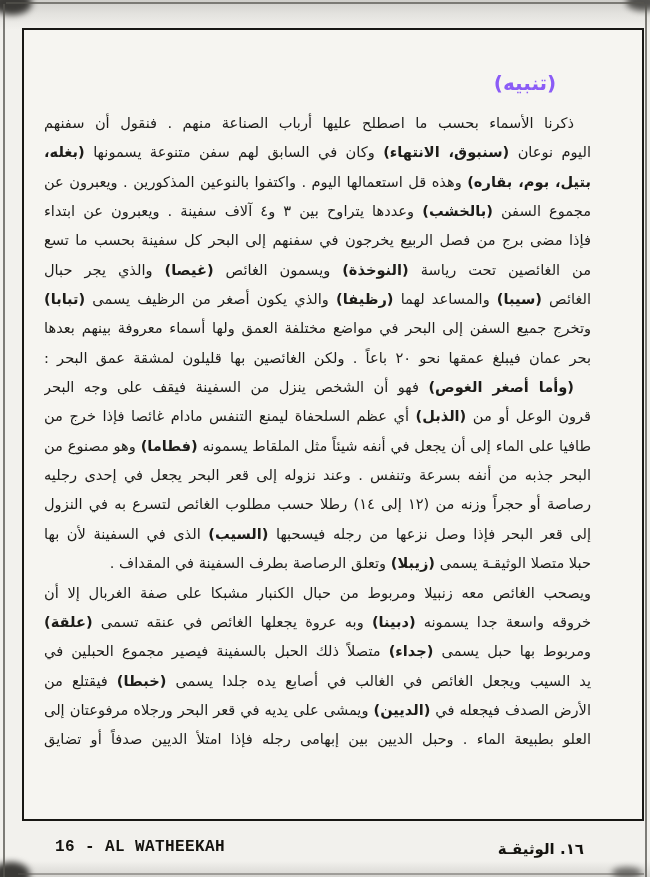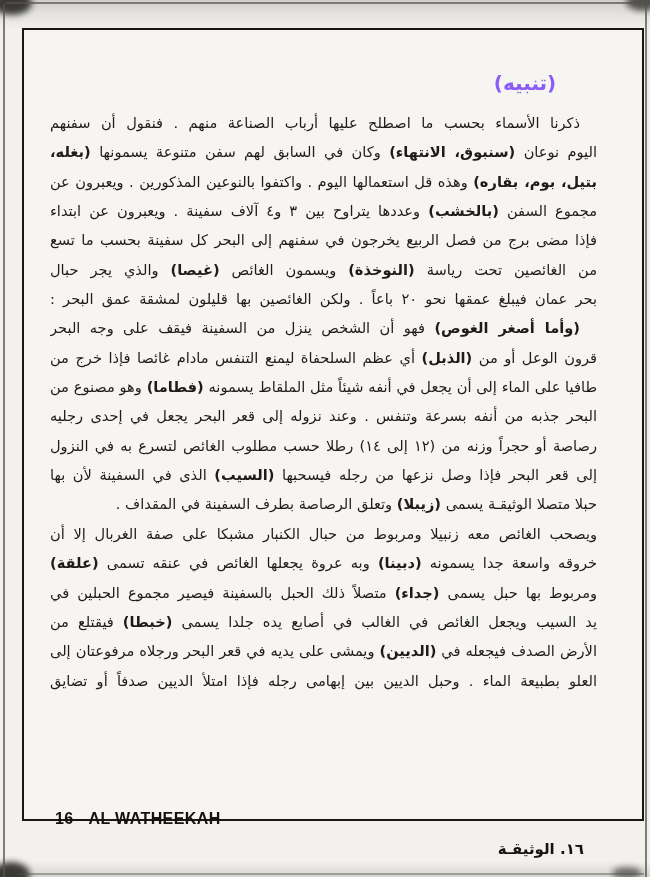--- a/index.html
+++ b/index.html
@@ -23,30 +23,30 @@
   .edge.r{right:3px;top:4px;bottom:0;width:2px;opacity:.75;}
   .edge.t{top:2px;left:6px;right:6px;height:2px;opacity:.7;}
   .edge.b{bottom:2px;left:18px;right:6px;height:2px;opacity:.45;}
   
   .frame{position:absolute;left:22px;top:28px;width:618px;height:789px;
     border:2px solid #181714;background:#f6f5f1;}
   
   .doc-title{position:absolute;top:71px;left:468px;width:114px;text-align:center;
     font-weight:700;font-size:20px;color:#8b5cf6;}
   
-  .text-block{position:absolute;left:50px;top:108px;width:547px;direction:rtl;
+  .text-block{position:absolute;left:44px;top:108px;width:547px;direction:rtl;
     color:#1d1c19;font-size:14.6px;}
   .line{height:29.35px;line-height:29.3px;text-align:justify;text-align-last:justify;
     overflow:hidden;}
   .line.ind{padding-right:17px;}
   .line.short{text-align-last:right;}
   .bd{font-weight:700;}
   
-  .footer-latin{position:absolute;left:55px;top:810px;
-    font-family:Liberation Sans, sans-serif;font-weight:700;font-size:16px;
+  .footer-latin{position:absolute;left:55px;top:838px;
+    font-family:Liberation Mono, monospace;font-weight:700;font-size:16px;
     letter-spacing:.4px;color:#14130f;}
   .footer-arabic{position:absolute;right:66px;top:840px;direction:ltr;
     font-weight:700;font-size:15px;color:#14130f;}
 </style>
 </head>
 <body>
 
 <div class="scan-band-top"></div>
 <div class="scan-band-bottom"></div>
 <div class="blob tl"></div>
@@ -62,20 +62,22 @@
 
 <div class="doc-title">(تنبيه)</div>
 
 <div class="text-block" lang="ar" dir="rtl">
     <div class="line ind"><span>ذكرنا الأسماء بحسب ما اصطلح عليها أرباب الصناعة منهم . فنقول أن سفنهم</span></div>
     <div class="line"><span>اليوم نوعان </span><span class="bd">(سنبوق، الانتهاء)</span><span> وكان في السابق لهم سفن متنوعة يسمونها </span><span class="bd">(بغله،</span></div>
     <div class="line"><span class="bd">بتيل، بوم، بقاره)</span><span> وهذه قل استعمالها اليوم . واكتفوا بالنوعين المذكورين . ويعبرون عن</span></div>
     <div class="line"><span>مجموع السفن </span><span class="bd">(بالخشب)</span><span> وعددها يتراوح بين ٣ و٤ آلاف سفينة . ويعبرون عن ابتداء</span></div>
     <div class="line"><span>فإذا مضى برج من فصل الربيع يخرجون في سفنهم إلى البحر كل سفينة بحسب ما تسع</span></div>
     <div class="line"><span>من الغائصين تحت رياسة </span><span class="bd">(النوخذة)</span><span> ويسمون الغائص </span><span class="bd">(غيصا)</span><span> والذي يجر حبال</span></div>
+    <div class="line"><span>الغائص </span><span class="bd">(سيبا)</span><span> والمساعد لهما </span><span class="bd">(رظيفا)</span><span> والذي يكون أصغر من الرظيف يسمى </span><span class="bd">(تبابا)</span></div>
+    <div class="line"><span>وتخرج جميع السفن إلى البحر في مواضع مختلفة العمق ولها أسماء معروفة بينهم بعدها</span></div>
     <div class="line"><span>بحر عمان فيبلغ عمقها نحو ٢٠ باعاً . ولكن الغائصين بها قليلون لمشقة عمق البحر :</span></div>
     <div class="line ind"><span class="bd">(وأما أصغر الغوص)</span><span> فهو أن الشخص ينزل من السفينة فيقف على وجه البحر</span></div>
     <div class="line"><span>قرون الوعل أو من </span><span class="bd">(الذبل)</span><span> أي عظم السلحفاة ليمنع التنفس مادام غائصا فإذا خرج من</span></div>
     <div class="line"><span>طافيا على الماء إلى أن يجعل في أنفه شيئاً مثل الملقاط يسمونه </span><span class="bd">(فطاما)</span><span> وهو مصنوع من</span></div>
     <div class="line"><span>البحر جذبه من أنفه بسرعة وتنفس . وعند نزوله إلى قعر البحر يجعل في إحدى رجليه</span></div>
     <div class="line"><span>رصاصة أو حجراً وزنه من (١٢ إلى ١٤) رطلا حسب مطلوب الغائص لتسرع به في النزول</span></div>
     <div class="line"><span>إلى قعر البحر فإذا وصل نزعها من رجله فيسحبها </span><span class="bd">(السيب)</span><span> الذى في السفينة لأن بها</span></div>
     <div class="line short"><span>حبلا متصلا الوثيقـة يسمى </span><span class="bd">(زيبلا)</span><span> وتعلق الرصاصة بطرف السفينة في المقداف .</span></div>
     <div class="line"><span>ويصحب الغائص معه زنبيلا ومربوط من حبال الكنبار مشبكا على صفة الغربال إلا أن</span></div>
     <div class="line"><span>خروقه واسعة جدا يسمونه </span><span class="bd">(دبينا)</span><span> وبه عروة يجعلها الغائص في عنقه تسمى </span><span class="bd">(علقة)</span></div>

